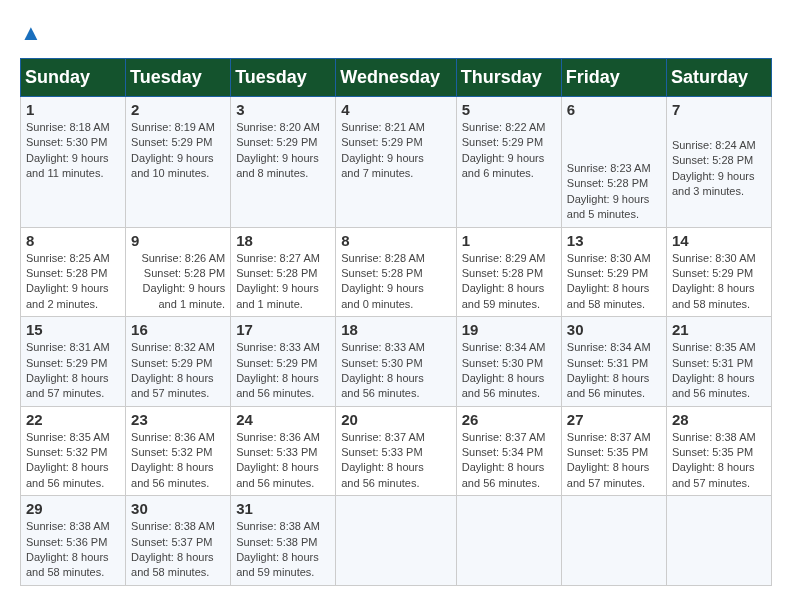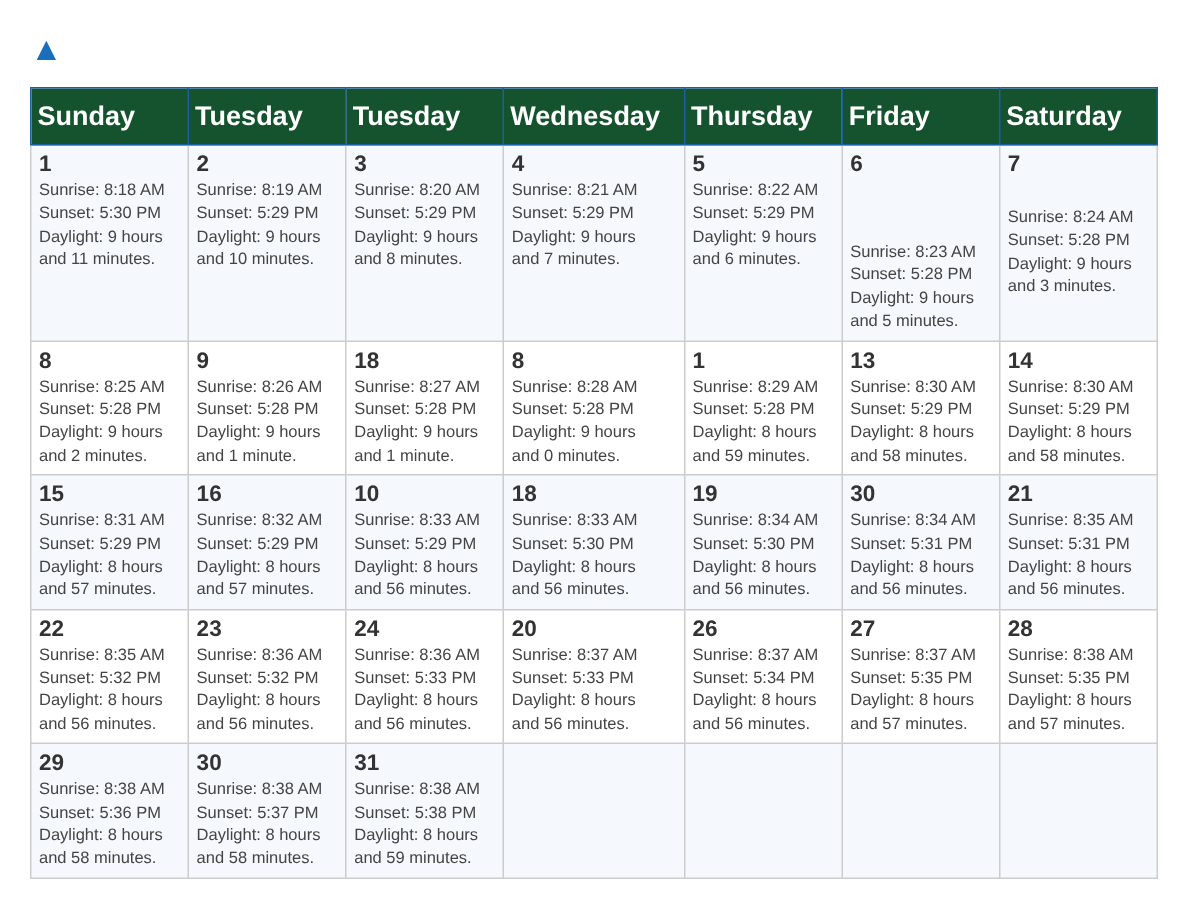--- a/index.html
+++ b/index.html
@@ -174,21 +174,21 @@
       <tr>
         <td>
           <span class="day-num">8</span>
           <div class="day-info" style="white-space: pre-line;">Sunrise: 8:25 AM
 Sunset: 5:28 PM
 Daylight: 9 hours
 and 2 minutes.</div>
         </td>
         <td>
           <span class="day-num">9</span>
-          <div class="day-info" style="white-space: pre-line;">Sunrise: 8:26 AM
+          <div class="day-info" style="white-space: pre-line; text-align: right;">Sunrise: 8:26 AM
 Sunset: 5:28 PM
 Daylight: 9 hours
 and 1 minute.</div>
         </td>
         <td>
           <span class="day-num">18</span>
           <div class="day-info" style="white-space: pre-line;">Sunrise: 8:27 AM
 Sunset: 5:28 PM
 Daylight: 9 hours
 and 1 minute.</div>
@@ -231,21 +231,21 @@
 and 57 minutes.</div>
         </td>
         <td>
           <span class="day-num">16</span>
           <div class="day-info" style="white-space: pre-line;">Sunrise: 8:32 AM
 Sunset: 5:29 PM
 Daylight: 8 hours
 and 57 minutes.</div>
         </td>
         <td>
-          <span class="day-num">10</span>
+          <span class="day-num">17</span>
           <div class="day-info" style="white-space: pre-line;">Sunrise: 8:33 AM
 Sunset: 5:29 PM
 Daylight: 8 hours
 and 56 minutes.</div>
         </td>
         <td>
           <span class="day-num">18</span>
           <div class="day-info" style="white-space: pre-line;">Sunrise: 8:33 AM
 Sunset: 5:30 PM
 Daylight: 8 hours

